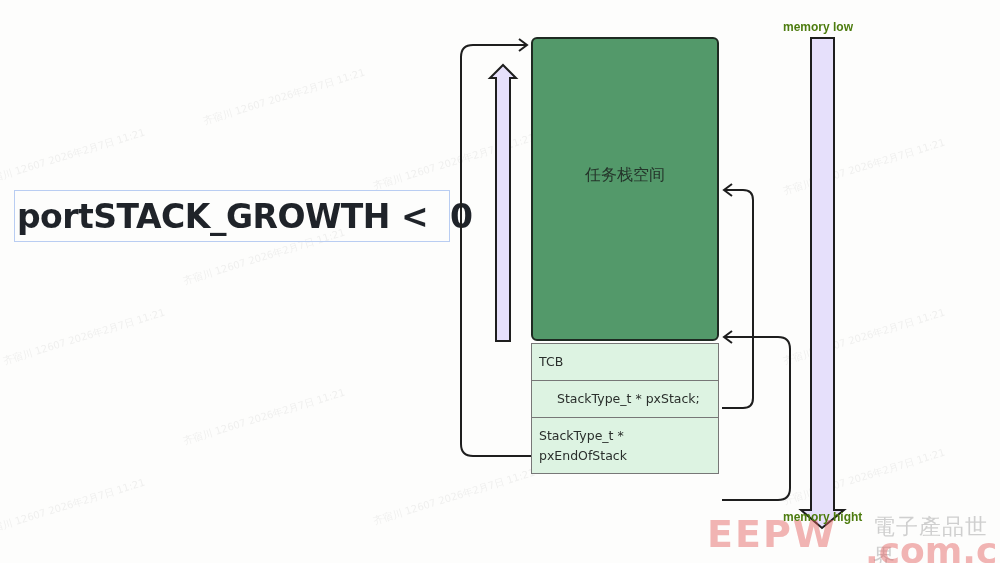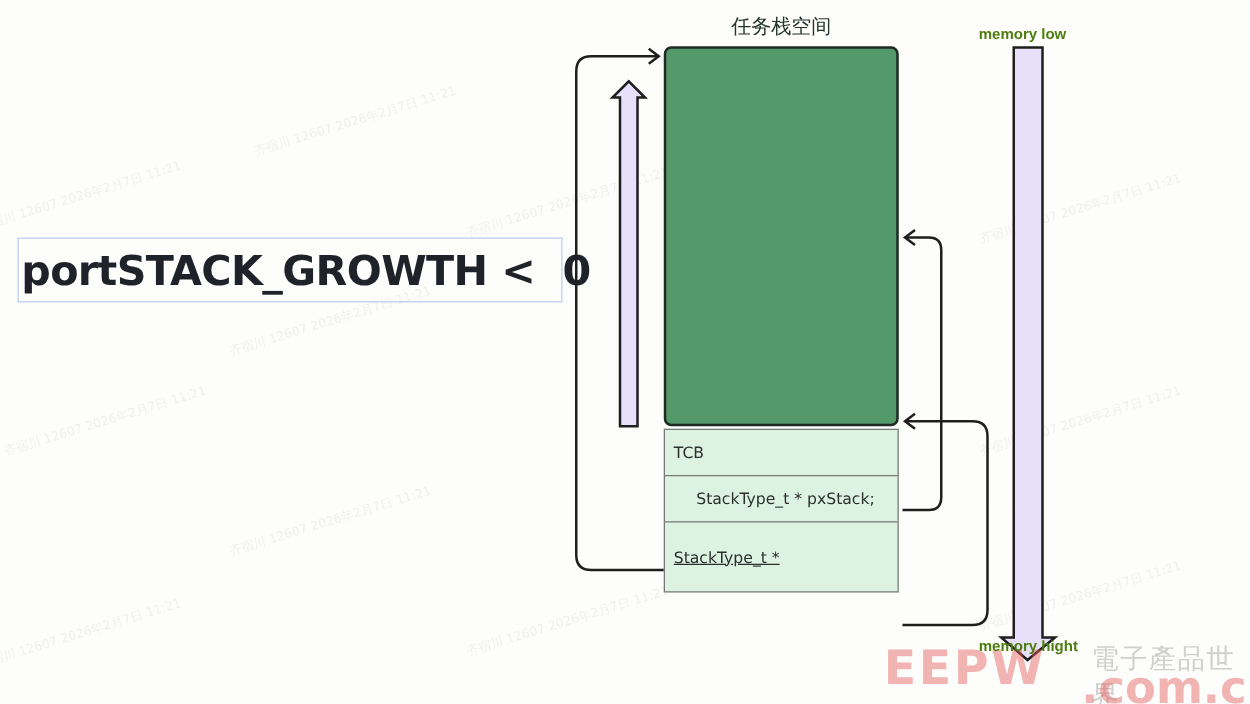--- a/index.html
+++ b/index.html
@@ -12,34 +12,34 @@
   .title-box {
     left: 14px; top: 190px; width: 436px; height: 52px;
     border: 1px solid #b9cdf2; box-sizing: border-box;
     display: flex; align-items: center; padding-left: 2px;
     font-family: "DejaVu Sans", sans-serif; font-weight: bold;
     font-size: 33px; color: #1f2329; letter-spacing: -0.5px; white-space: pre;
   }
   .green-box {
     left: 531px; top: 37px; width: 188px; height: 304px;
     background: #53996a; border: 2px solid #1e2a22; border-radius: 6px; box-sizing: border-box;
-    display: flex; align-items: flex-start; justify-content: center;
+    display: flex; align-items: center; justify-content: center;
     color: #24342a; font-size: 16px; font-family: "DejaVu Sans", sans-serif;
   }
   .green-box span { margin-top: -28px; }
   .tcb-table {
     left: 531px; top: 343px; width: 188px; box-sizing: border-box;
     border: 1px solid #777; background: #ddf3e2;
   }
   .tcb-row {
     border-bottom: 1px solid #777; box-sizing: border-box;
     padding: 0 7px; display: flex; flex-direction: column; justify-content: center;
     font-family: "DejaVu Sans", sans-serif; font-size: 12.5px; color: #2a2f2c; line-height: 20px;
   }
-  .tcb-row:last-child { border-bottom: none; text-decoration: underline; }
+  .tcb-row:last-child { border-bottom: none; }
   .lbl-mem {
     font-family: Liberation Sans, sans-serif; font-weight: bold; font-size: 12px; color: #4d7c0f;
     white-space: nowrap;
   }
   svg.overlay { position: absolute; left: 0; top: 0; }
   .watermark {
     position: absolute; color: rgba(180,180,180,0.18); font-size: 10px;
     transform: rotate(-17deg); white-space: nowrap; pointer-events: none;
     font-family: "DejaVu Sans", sans-serif;
   }
@@ -97,20 +97,21 @@
 
 <div class="abs tcb-table">
   <div class="tcb-row" style="height:37px;">
     <span>TCB</span>
   </div>
   <div class="tcb-row" style="height:37px; white-space:pre;padding-left:21px;">
     <span> StackType_t * pxStack;</span>
   </div>
   <div class="tcb-row" style="height:55px;">
     <span>StackType_t *</span>
+    <span>pxEndOfStack</span>
   </div>
 </div>
 
 <div class="abs logo-eepw">EEPW</div>
 <div class="abs logo-cn">電子產品世界</div>
 <div class="abs logo-domain">.com.cn</div>
 
 <div class="abs lbl-mem" style="left:783px; top:20px;">memory low</div>
 <div class="abs lbl-mem" style="left:783px; top:510px;">memory hight</div>
 

